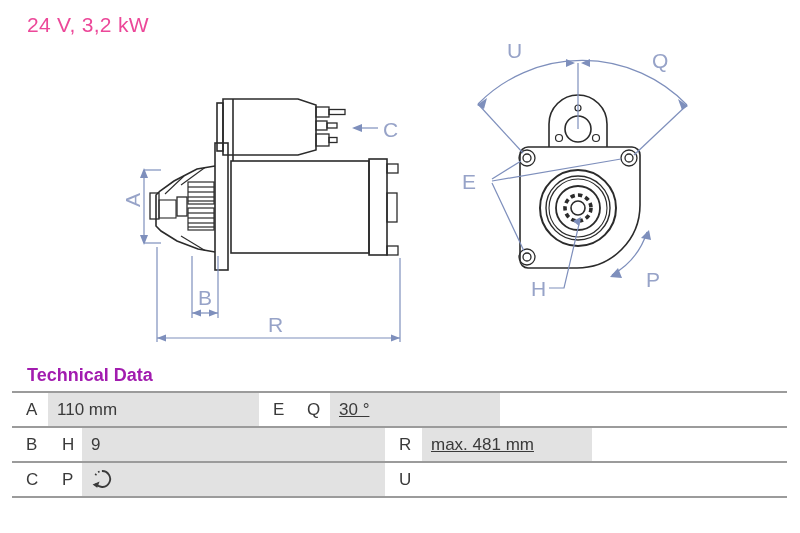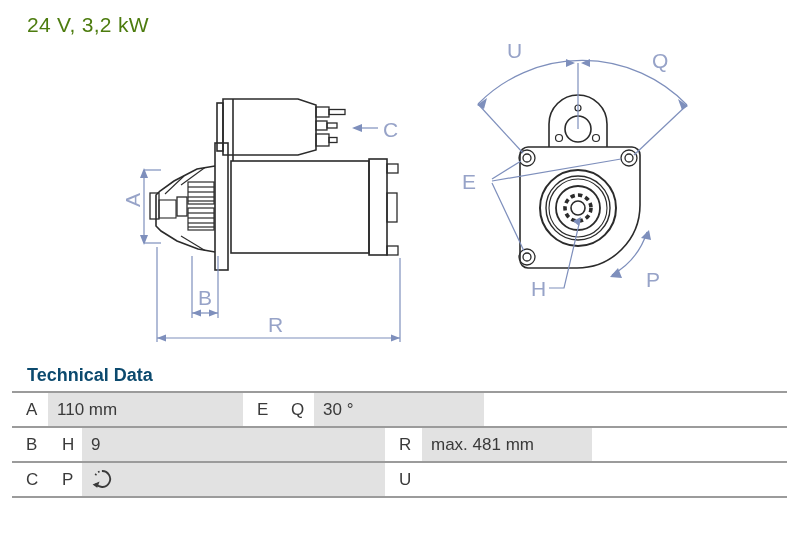--- a/index.html
+++ b/index.html
@@ -1,29 +1,29 @@
 <!DOCTYPE html>
 <html><head>
 <meta charset="utf-8">
 <style>
   html,body{margin:0;padding:0;background:#ffffff;}
   .stage{position:relative;width:800px;height:533px;background:#ffffff;overflow:hidden;
          font-family:"Liberation Sans", sans-serif;}
-  .title{position:absolute;left:27px;top:13px;font-size:21px;font-weight:400;color:#4d7c0f;letter-spacing:.3px;}
+  .title{position:absolute;left:27px;top:13px;font-size:21px;font-weight:400;color:#ec4899;letter-spacing:.3px;}
   .drawing-svg{position:absolute;left:0;top:0;width:800px;height:365px;}
-  .td-heading{position:absolute;left:27px;top:365px;font-size:18px;font-weight:700;color:#0c4a6e;}
+  .td-heading{position:absolute;left:27px;top:365px;font-size:18px;font-weight:700;color:#a21caf;}
   .td-table{position:absolute;left:12px;top:391px;width:775px;border-top:2px solid #9b9b9b;}
   .tr{display:flex;height:33px;border-bottom:2px solid #9b9b9b;}
   .cell{box-sizing:border-box;height:33px;line-height:33px;font-size:17px;color:#3a3a3a;
         white-space:nowrap;overflow:hidden;}
   .key{background:#ffffff;padding-left:14px;}
   .val{background:#e2e2e2;padding-left:9px;}
-  .w-k1{width:36px;} .w-v1{width:195px;}
+  .w-k1{width:36px;} .w-v1{width:211px;}
   .w-k2{width:34px;} .w-v2{width:303px;}
-  .w-k3{width:37px;} .w-v3{width:170px;}
+  .w-k3{width:37px;} .w-v3{width:170px;text-decoration:underline;}
   .rot-icon{position:relative;top:5px;}
   .dimtext{font-family:"Liberation Sans", sans-serif;font-size:21px;fill:#97a3c8;}
 </style>
 </head>
 <body>
 
 <div class="stage">
 
   <div class="title">24 V, 3,2 kW</div>
 

